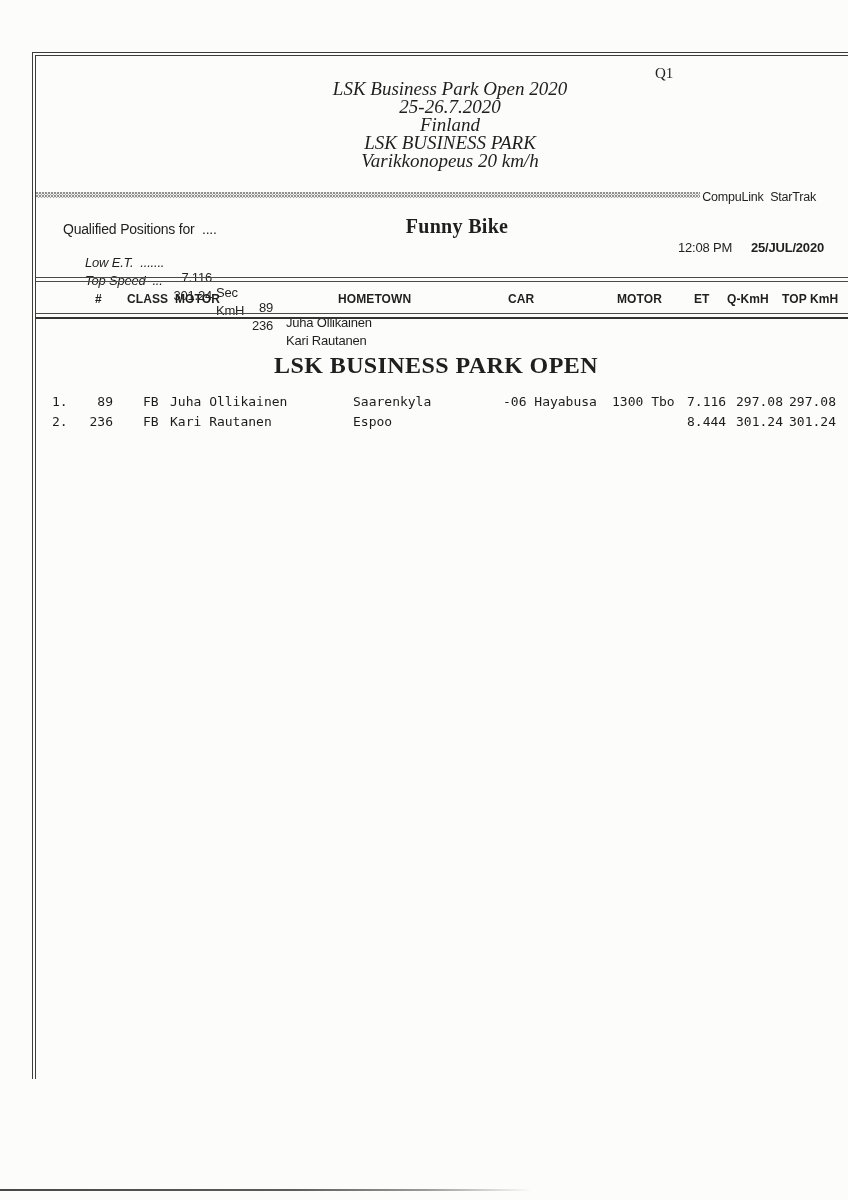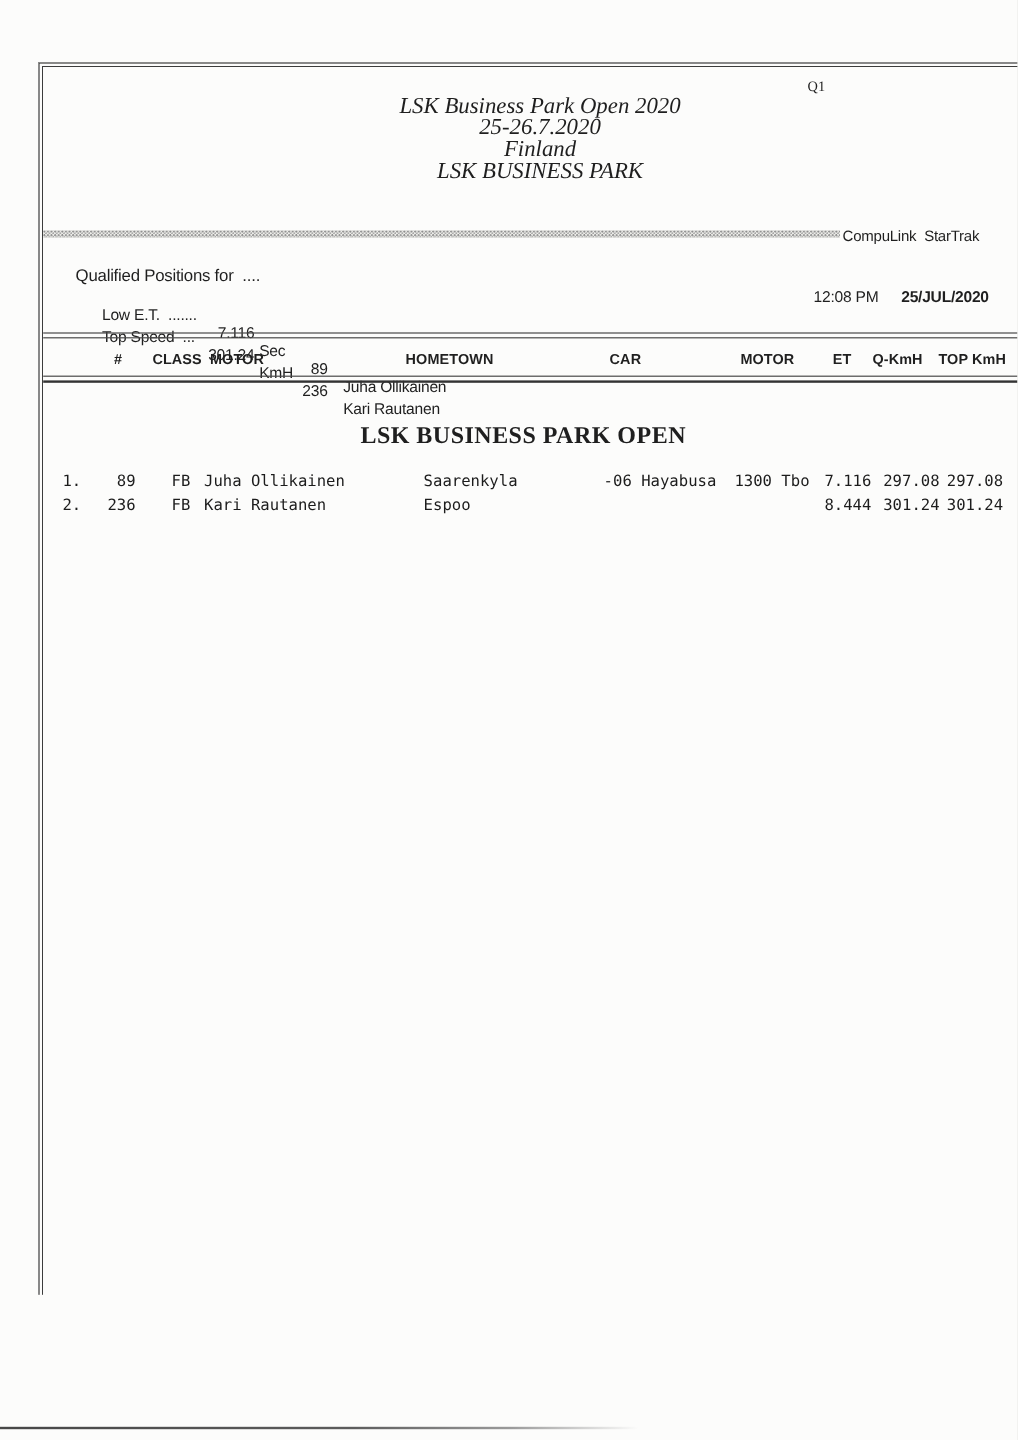--- a/index.html
+++ b/index.html
@@ -15,21 +15,21 @@
   .sans{font-family:"Liberation Sans", sans-serif;letter-spacing:-0.2px;}
   .mono{font-family:"DejaVu Sans Mono","Liberation Mono", monospace;}
 
   
   .frame{
     position:absolute;left:32px;top:52px;right:-6px;height:1023px;
     border-top:4px double #3c3c3c;
     border-left:4px double #3c3c3c;
   }
 
-  .q-label{left:655px;top:65px;font-size:12px;margin-left:18px;}
+  .q-label{left:655px;top:65px;font-size:15px;}
 
   .title-block{
     position:absolute;left:52px;right:0;top:80px;
     text-align:center;font-style:italic;font-size:19px;line-height:18px;
   }
 
   .dotted-band{
     position:absolute;left:36px;top:192px;width:664px;height:6px;
     background-color:#f0f0ec;
     background-image:
@@ -39,21 +39,21 @@
   }
   .brand{right:32px;top:190px;font-size:12.5px;}
 
   .qual-heading{left:63px;top:221px;font-size:14px;}
   .class-title{
     position:absolute;left:66px;right:0;top:215px;
     text-align:center;font-weight:700;font-size:20px;letter-spacing:0.3px;
   }
 
   .qline{font-size:13px;height:16px;}
-  .q-label-txt{position:absolute;left:85px;}
+  .q-label-txt{position:absolute;left:85px;font-style:italic;}
   .q-value{position:absolute;left:148px;width:64px;text-align:right;}
   .q-unit{position:absolute;left:216px;}
   .q-num{position:absolute;left:240px;width:33px;text-align:right;}
   .q-driver{position:absolute;left:286px;}
 
   .print-time{left:678px;top:240px;font-size:13px;}
   .print-date{left:751px;top:240px;font-size:13px;font-weight:bold;}
 
   .ruleA{
     position:absolute;left:36px;right:0;top:277px;height:3px;
@@ -64,21 +64,21 @@
     border-top:1px solid #4a4a4a;border-bottom:2px solid #333;
   }
 
   .thead span{position:absolute;top:292px;font-size:12px;font-weight:700;letter-spacing:0.1px;}
   .h-pos{left:95px;}  .h-class{left:127px;} .h-driver{left:175px;}
   .h-home{left:338px;}.h-car{left:508px;}   .h-motor{left:617px;}
   .h-et{left:694px;}  .h-qkmh{left:727px;}  .h-topkmh{left:782px;}
 
   .section-title{
     position:absolute;left:24px;right:0;top:352px;
-    text-align:center;font-weight:700;font-size:20px;letter-spacing:0.4px;
+    text-align:center;font-weight:700;font-size:24px;letter-spacing:0.4px;
   }
 
   .trow{position:absolute;left:0;right:0;height:18px;font-size:13px;color:#1c1c1c;}
   .row-1{top:394px;} .row-2{top:414px;}
   .c-pos{position:absolute;left:52px;}
   .c-num{position:absolute;left:72px;width:41px;text-align:right;}
   .c-class{position:absolute;left:143px;text-align:center;}
   .c-driver{position:absolute;left:170px;}
   .c-home{position:absolute;left:353px;}
   .c-car{position:absolute;left:503px;}
@@ -99,26 +99,28 @@
 
   <div class="frame"></div>
 
   <div class="abs serif q-label">Q1</div>
 
   <div class="title-block serif">
     <div>LSK Business Park Open 2020</div>
     <div>25-26.7.2020</div>
     <div>Finland</div>
     <div>LSK BUSINESS PARK</div>
+    <div>Varikkonopeus 20 km/h</div>
   </div>
 
   <div class="dotted-band"></div>
   <div class="abs sans brand">CompuLink  StarTrak</div>
 
   <div class="abs sans qual-heading">Qualified Positions for  ....</div>
+  <div class="class-title serif">Funny Bike</div>
 
   <div class="abs sans qline" style="top:240px;left:0;right:0;">
     <span class="q-label-txt">Low E.T.  .......</span>
     <span class="q-value">7.116</span>
     <span class="q-unit">Sec</span>
     <span class="q-num">89</span>
     <span class="q-driver">Juha Ollikainen</span>
   </div>
   <div class="abs sans qline" style="top:258px;left:0;right:0;">
     <span class="q-label-txt">Top Speed  ...</span>

